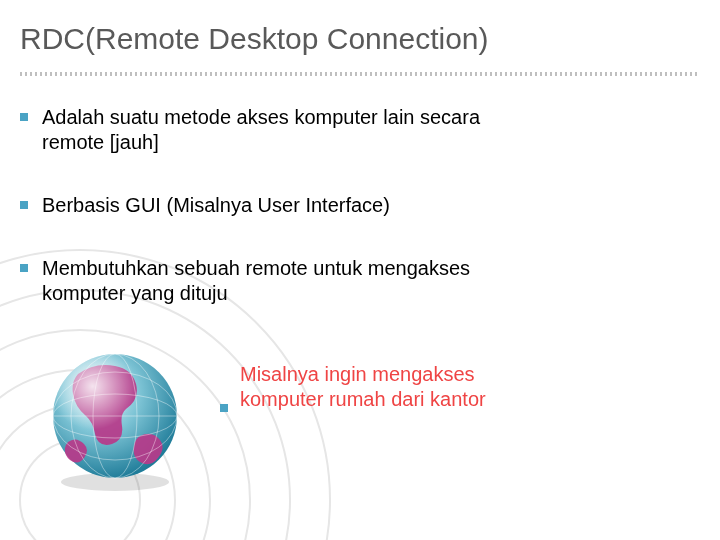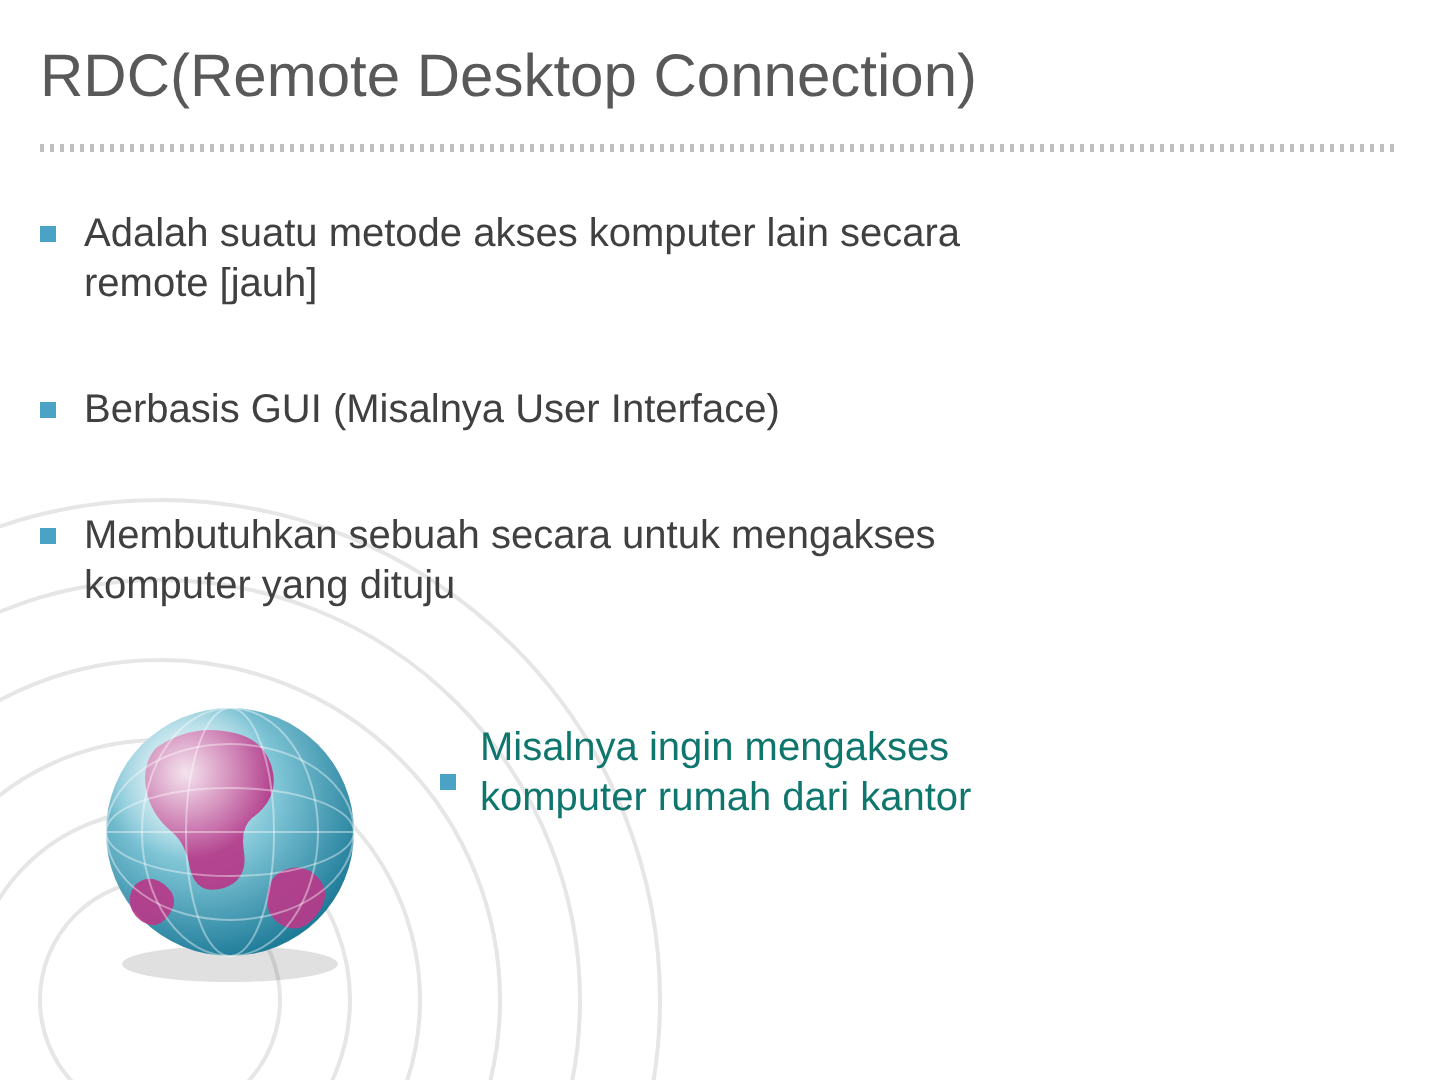--- a/index.html
+++ b/index.html
@@ -43,21 +43,21 @@
   .content {
     position: absolute;
     top: 105px;
     left: 20px;
     right: 30px;
   }
   .bullet {
     display: flex;
     align-items: flex-start;
     font-size: 20px;
-    color: #404040;
+    color: #000000;
     line-height: 1.25;
     margin-bottom: 38px;
   }
   .bullet .marker {
     flex: 0 0 auto;
     width: 8px;
     height: 8px;
     background: #4aa3c4;
     margin-top: 8px;
     margin-right: 14px;
@@ -72,23 +72,23 @@
   }
   .globe {
     flex: 0 0 auto;
     width: 150px;
     height: 150px;
     margin-left: 20px;
     margin-right: 30px;
   }
   .sub-bullet {
     display: flex;
-    align-items: center;
+    align-items: flex-end;
     font-size: 20px;
-    color: #0f766e;
+    color: #ef4444;
     line-height: 1.25;
     margin-top: 18px;
   }
   .sub-bullet .marker {
     flex: 0 0 auto;
     width: 8px;
     height: 8px;
     background: #4aa3c4;
     margin-top: 8px;
     margin-right: 12px;
@@ -129,21 +129,21 @@
       <span class="text">Adalah suatu metode akses komputer lain secara remote [jauh]</span>
     </div>
 
     <div class="bullet">
       <span class="marker"></span>
       <span class="text">Berbasis GUI (Misalnya User Interface)</span>
     </div>
 
     <div class="bullet">
       <span class="marker"></span>
-      <span class="text">Membutuhkan sebuah secara untuk mengakses komputer yang dituju</span>
+      <span class="text">Membutuhkan sebuah remote untuk mengakses komputer yang dituju</span>
     </div>
 
     <div class="sub-row">
       <svg class="globe" viewBox="0 0 150 150">
         <defs>
           <radialGradient id="ocean" cx="38%" cy="32%" r="70%">
             <stop offset="0%" stop-color="#dff2f7"></stop>
             <stop offset="45%" stop-color="#7fc5d6"></stop>
             <stop offset="100%" stop-color="#1f7c99"></stop>
           </radialGradient>

